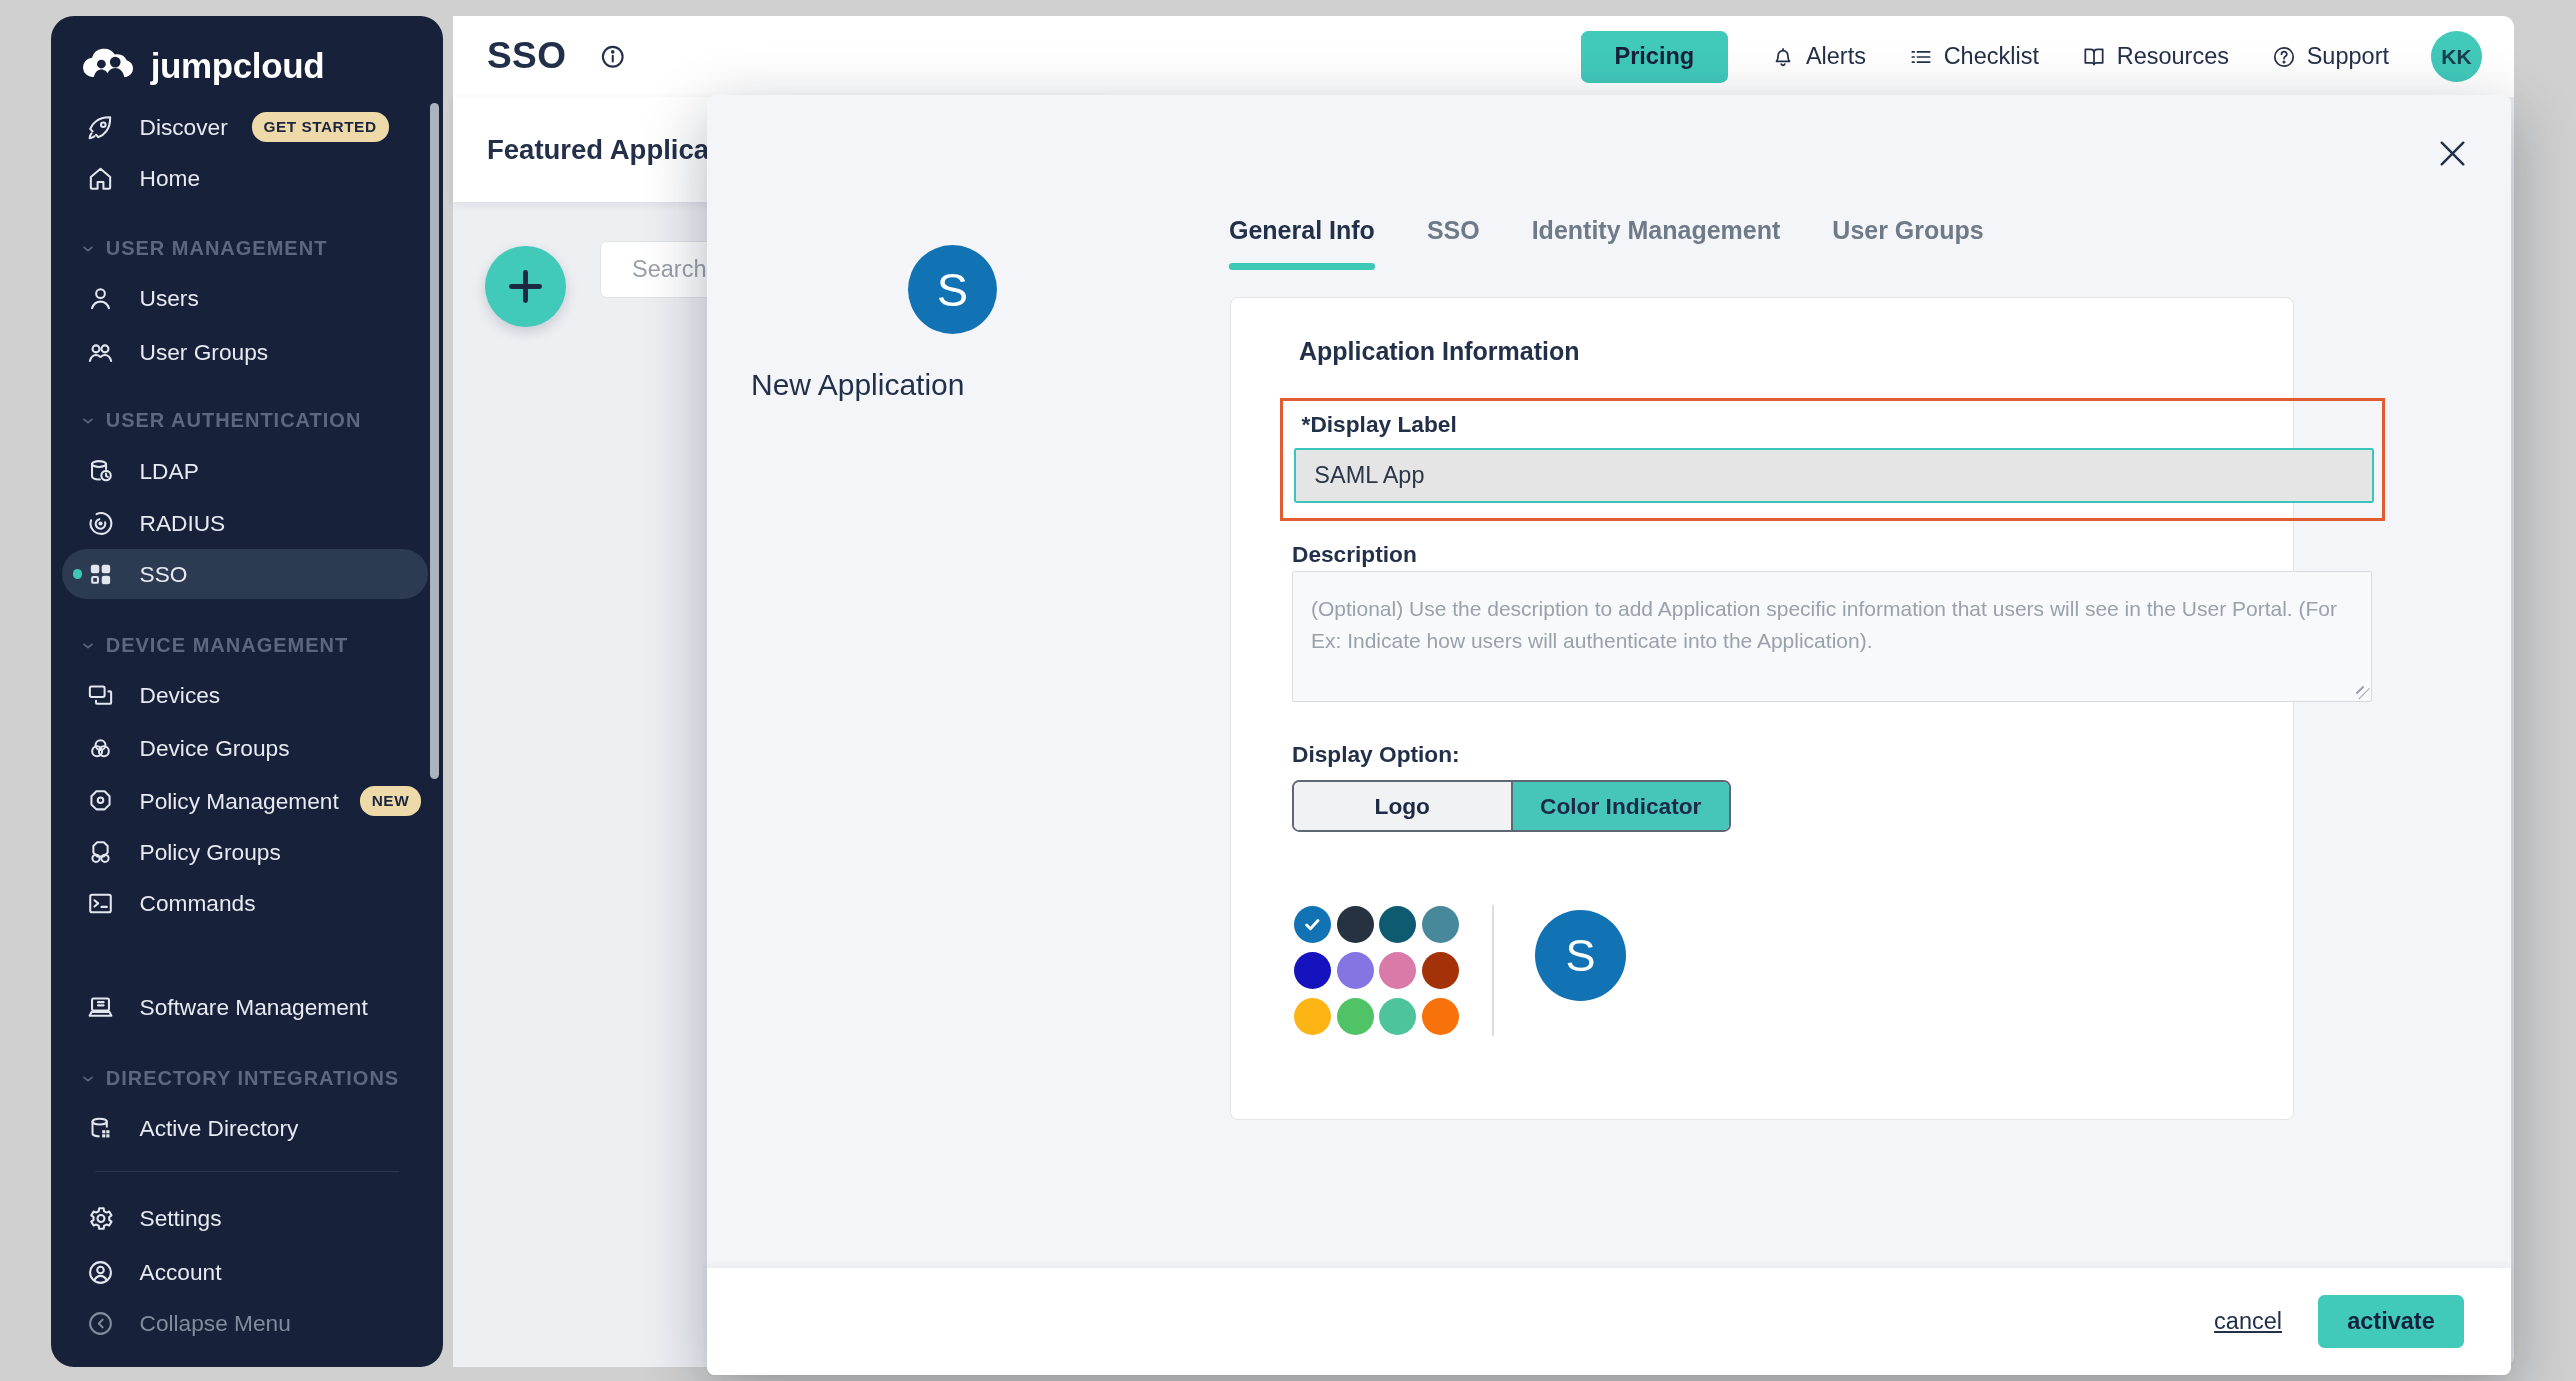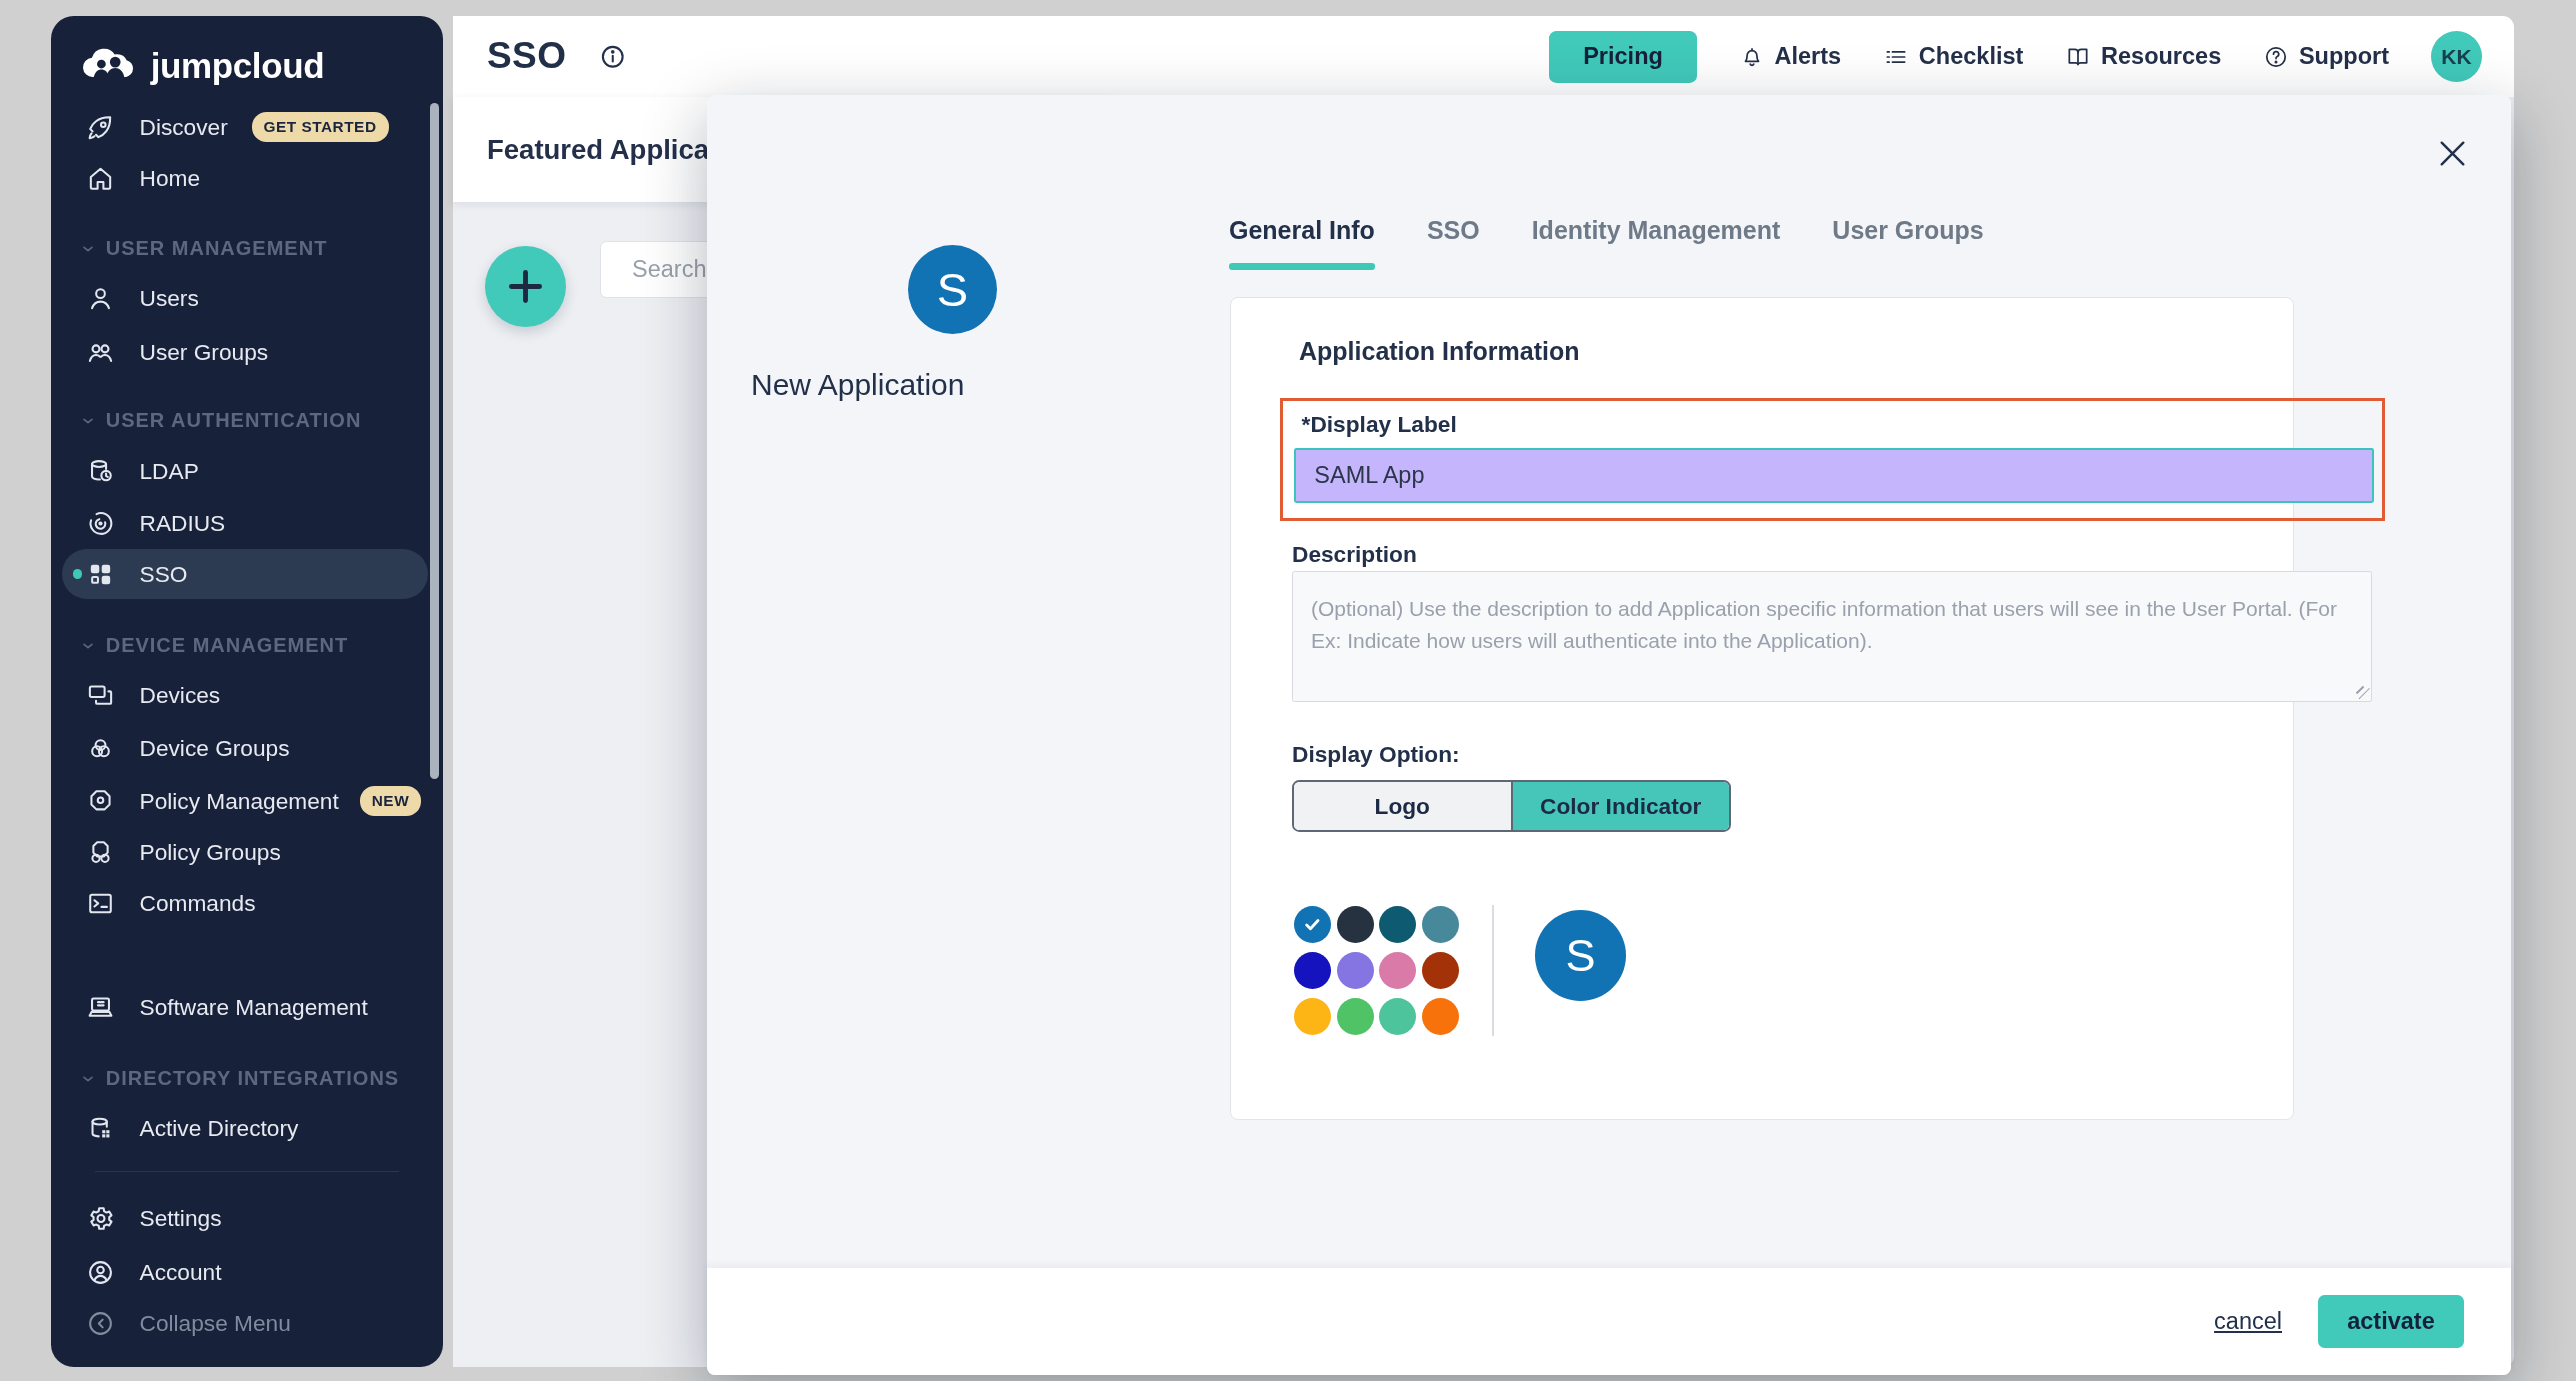--- a/index.html
+++ b/index.html
@@ -24,21 +24,21 @@
   .sb-scroll{position:absolute;left:379px;top:87px;width:9px;height:676px;border-radius:4.9px;background:#c6ccd6;opacity:.85;}
   .i{width:29px;height:29px;fill:none;stroke:currentColor;stroke-width:1.7;stroke-linecap:round;stroke-linejoin:round;}
   .i.sm{width:16px;height:16px;stroke-width:2.4;}
 
   
   .main{position:absolute;left:453px;top:16px;width:2061px;height:1351px;}
   .topbar{position:absolute;left:0;top:0;right:0;height:81px;background:#fff;border-radius:0 11.3px 0 0;display:flex;align-items:center;}
   .page-title{position:absolute;left:34px;top:19.4px;font-size:37px;font-weight:800;color:#222f49;letter-spacing:0.4px;}
   .info-ic{position:absolute;left:146px;top:27px;color:#223049;cursor:pointer;}
   .top-actions{position:absolute;right:32px;top:0;height:81px;display:flex;align-items:center;gap:42px;}
-  .hbtn{display:flex;align-items:center;gap:9.7px;font-size:23.5px;color:#24304a;font-weight:700;cursor:pointer;}
+  .hbtn{display:flex;align-items:center;gap:9.7px;font-size:23.5px;color:#24304a;font-weight:400;cursor:pointer;}
   .hbtn .i{width:26px;height:26px;stroke-width:1.6;}
   .pricing{background:#41c9ba;color:#15213b;font-size:23.5px;font-weight:600;padding:0 34px;height:52px;display:flex;align-items:center;border-radius:7.3px;cursor:pointer;}
   .avatar{width:51px;height:51px;border-radius:50%;background:#41c9ba;color:#173f4e;font-size:21px;font-weight:700;display:flex;align-items:center;justify-content:center;cursor:pointer;}
   .content{position:absolute;left:0;top:81px;right:0;bottom:0;background:#edeff3;border-radius:0 0 11.3px 0;}
   .featured{position:absolute;left:0;top:81px;width:663px;height:105px;background:#fff;border-radius:0 0 8px 0;box-shadow:0 2.4px 8px rgba(20,30,60,.08);}
   .featured h2{margin:0;position:absolute;left:34px;top:37px;font-size:27.5px;font-weight:700;color:#24304a;white-space:nowrap;}
   .plus-btn{position:absolute;left:32px;top:230px;width:81px;height:81px;border-radius:50%;background:#41c9ba;display:flex;align-items:center;justify-content:center;box-shadow:0 4.9px 13px rgba(20,40,60,.18);cursor:pointer;}
   .search{position:absolute;left:147px;top:225px;width:324px;height:57px;background:#fff;border:1.6px solid #dfe2e7;border-radius:6.5px;display:flex;align-items:center;padding:0 16px;gap:13px;}
   .search input{border:0;outline:0;flex:1;font-size:23.5px;color:#2b3648;font-family:inherit;background:transparent;}
   .search input::placeholder{color:#9aa0ab;}
@@ -51,21 +51,21 @@
   .app-name{position:absolute;left:44px;top:273px;width:405px;font-size:30px;font-weight:400;color:#22304a;}
   .tabs{position:absolute;left:522px;top:121px;display:flex;gap:52px;}
   .tab{position:relative;font-size:25px;font-weight:600;color:#6f7a89;padding-bottom:18px;cursor:pointer;white-space:nowrap;}
   .tab.active{color:#22304a;font-weight:700;}
   .tab.active::after{content:"";position:absolute;left:0;right:0;bottom:-6.5px;height:6.5px;background:#3ec9b6;border-radius:3.2px;}
   .card{position:absolute;left:523px;top:202px;width:1064px;height:823px;background:#fff;border:0.8px solid #e2e4e9;border-radius:8px;}
   .card-h{position:absolute;left:68px;top:39px;font-size:25px;font-weight:700;color:#22304a;}
   .orange-box{position:absolute;left:49px;top:100px;width:1105px;height:123px;border:3.2px solid #e15b33;}
   .field-label{font-size:22.7px;font-weight:600;color:#22304a;}
   .orange-box .field-label{position:absolute;left:18.6px;top:9.7px;}
-  .dl-input{position:absolute;left:11.3px;top:47px;width:1080px;height:55px;background:#c4b5fd;border:2.4px solid #3bc4bc;border-radius:2.4px;font-size:23.5px;color:#2b3648;padding:0 18px;font-family:inherit;outline:none;}
+  .dl-input{position:absolute;left:11.3px;top:47px;width:1080px;height:55px;background:#e5e5e5;border:2.4px solid #3bc4bc;border-radius:2.4px;font-size:23.5px;color:#2b3648;padding:0 18px;font-family:inherit;outline:none;}
   .desc-label{position:absolute;left:61px;top:243px;}
   .desc-area{position:absolute;left:61px;top:273px;width:1080px;height:131px;background:#f8f9fb;border:1.6px solid #d8dade;border-radius:2.4px;resize:none;font-family:inherit;font-size:21px;line-height:32px;color:#2b3648;padding:21px 24px 8px 18px;outline:none;}
   .desc-area::placeholder{color:#99a1ad;}
   .resize-h{position:absolute;left:1121px;top:383px;width:14.6px;height:14.6px;border-right:1.6px solid #9aa1ab;border-bottom:0;pointer-events:none;transform:rotate(45deg);}
   .resize-h::after{content:"";position:absolute;right:4px;top:3.2px;width:1.6px;height:9.7px;background:#9aa1ab;}
   .opt-label{position:absolute;left:61px;top:443px;}
   .seg{position:absolute;left:61px;top:482px;width:439px;height:52px;border:2.4px solid #5d6775;border-radius:7.3px;display:flex;overflow:hidden;}
   .seg-opt{flex:1;display:flex;align-items:center;justify-content:center;font-size:22.7px;font-weight:600;color:#1d2a45;background:#f1f2f4;cursor:pointer;}
   .seg-opt.selected{background:#46c5b9;}
   .seg-opt:first-child{border-right:2.4px solid #5d6775;}

